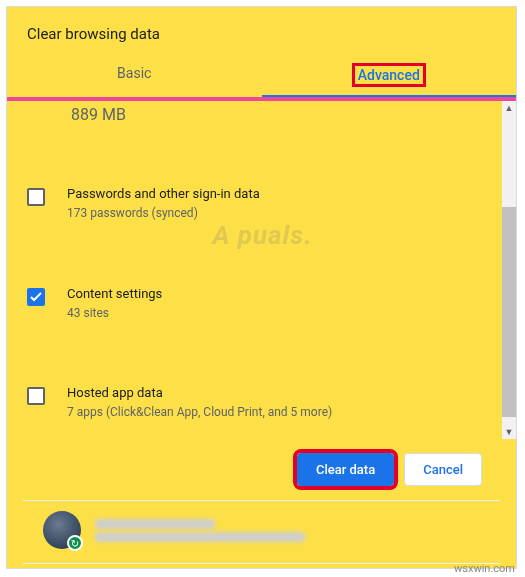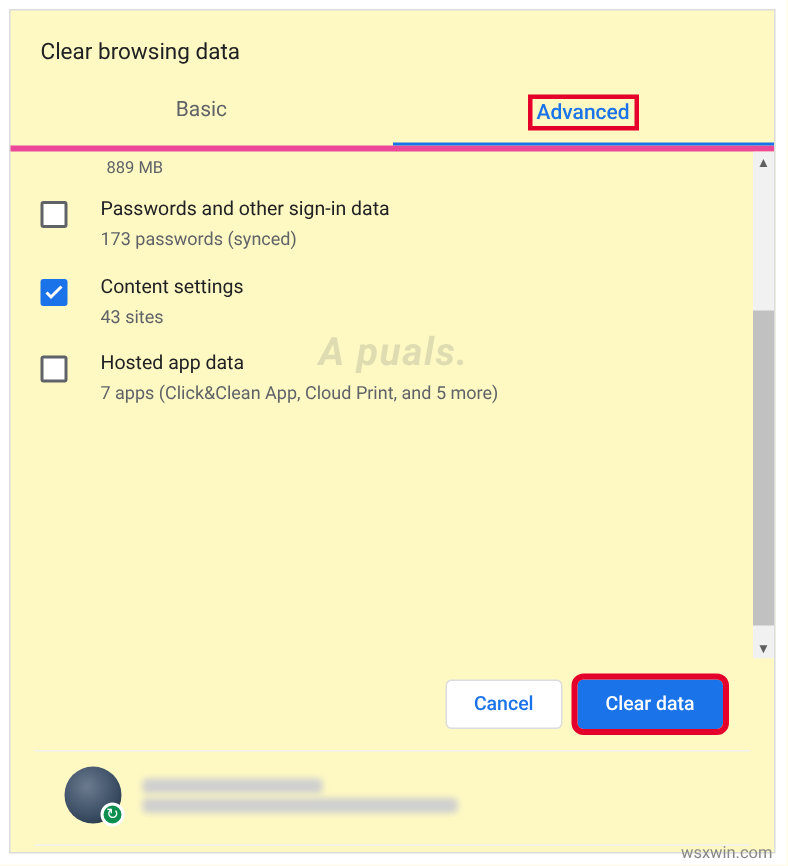--- a/index.html
+++ b/index.html
@@ -11,21 +11,21 @@
     overflow: hidden;
     position: relative;
     color: #202124;
     font-size: 13px;
   }
   .outer {
     border: 1px solid #dadce0;
     width: 511px;
     height: 563px;
     margin: 6px;
-    background: #fef9c3;
+    background: #fde047;
     position: relative;
   }
   .header {
     padding: 18px 20px 4px 20px;
   }
   .title {
     font-size: 15px;
     color: #202124;
   }
   .tabs {
@@ -57,27 +57,28 @@
     text-align: center;
   }
   .scroll {
     position: relative;
     height: 338px;
     overflow: hidden;
     padding: 0 36px 0 20px;
   }
   .truncated-top {
     color: #5f6368;
-    font-size: 11px;
+    font-size: 16px;
     padding: 4px 0 6px 44px;
   }
   .item {
     display: flex;
     align-items: flex-start;
     padding: 8px 0;
+    margin-top: 48px;
   }
   .chk {
     width: 18px; height: 18px;
     border: 2px solid #5f6368;
     border-radius: 2px;
     margin-top: 2px;
     margin-right: 22px;
     flex-shrink: 0;
     display: flex;
     align-items: center;
@@ -263,22 +264,22 @@
 
 
     <div class="scrollbar-track">
       <div class="scrollbar-arrow" style="top:0">▲</div>
       <div class="scrollbar-thumb"></div>
       <div class="scrollbar-arrow" style="bottom:0">▼</div>
     </div>
   </div>
 
   <div class="btn-row">
+    <div class="btn btn-primary hl-red-btn">Clear data</div>
     <div class="btn btn-cancel">Cancel</div>
-    <div class="btn btn-primary hl-red-btn">Clear data</div>
   </div>
 
   <div class="profile-block">
     <div class="avatar">
       <div class="sync-badge">↻</div>
     </div>
     <div style="flex:1">
       <div class="blur-line" style="width:120px"></div>
       <div class="blur-line" style="width:210px"></div>
     </div>

